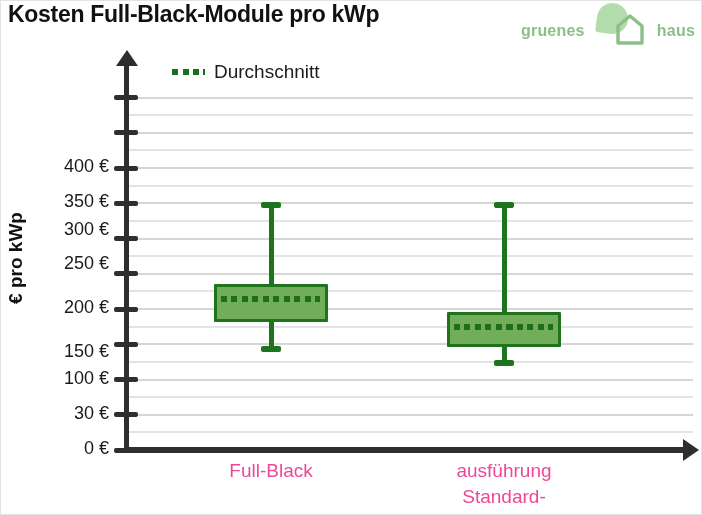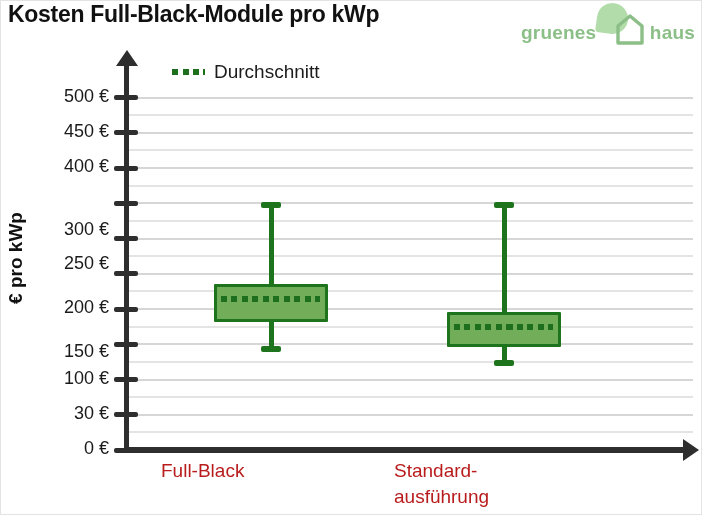--- a/index.html
+++ b/index.html
@@ -7,21 +7,21 @@
     position:relative;width:702px;height:515px;background:#ffffff;
     font-family:Liberation Sans, sans-serif;
     overflow:hidden;border:1px solid #e3e3e3;box-sizing:border-box;
   }
   .chart-title{
     position:absolute;left:7px;top:0px;margin:0;
     font-size:23px;font-weight:bold;color:#111;letter-spacing:-0.3px;
   }
   
   .logo{position:absolute;right:4px;top:0px;width:178px;height:50px;}
-  .logo-word{position:absolute;font-size:19px;font-weight:600;color:#8cbf87;letter-spacing:0.2px;}
+  .logo-word{position:absolute;font-size:16px;font-weight:600;color:#8cbf87;letter-spacing:0.2px;}
   .logo-word.w1{left:2px;top:21px;}
   .logo-word.w2{right:2px;top:21px;}
   .logo-leaf{position:absolute;left:78px;top:2px;width:31px;height:31px;background:#b2dcaa;
     border-radius:55% 55% 55% 4px;transform:rotate(8deg);}
   .logo-house{position:absolute;left:92px;top:11px;}
   
   .ylabel{
     position:absolute;left:-83px;top:244px;width:200px;height:26px;
     transform:rotate(-90deg);transform-origin:center;
     font-size:19px;font-weight:bold;color:#111;text-align:center;
@@ -48,21 +48,21 @@
     border-left:11px solid transparent;border-right:11px solid transparent;
     border-bottom:16px solid #2e2e2e;}
   .arrow-right{position:absolute;width:0;height:0;
     border-top:11px solid transparent;border-bottom:11px solid transparent;
     border-left:16px solid #2e2e2e;}
   .whisker{position:absolute;width:5px;background:#1e741c;}
   .whisker-cap{position:absolute;width:20px;height:6px;background:#1e741c;border-radius:2px;}
   .bp-box{position:absolute;background:#72ae5a;border:3px solid #1e741c;box-sizing:border-box;border-radius:1px;}
   .mean-line{position:absolute;height:6px;
     background:repeating-linear-gradient(90deg,#1d6e1d 0 6px,transparent 6px 10.5px);}
-  .xcat{position:absolute;width:220px;text-align:left;font-size:19px;color:#b91c1c;line-height:26px;}
+  .xcat{position:absolute;width:220px;text-align:center;font-size:19px;color:#ec4899;line-height:26px;}
 </style>
 </head>
 <body>
 
 <div class="page">
 
   <h1 class="chart-title">Kosten Full-Black-Module pro kWp</h1>
 
   <div class="logo">
     <span class="logo-word w1">gruenes</span>
@@ -111,41 +111,40 @@
       <div class="ticklabel" style="top: 366.5px;">100 €</div>
       <div class="tickbar" style="left: 113px; top: 340.75px;"></div>
       <div class="ticklabel" style="top: 340px;">150 €</div>
       <div class="tickbar" style="left: 113px; top: 305.5px;"></div>
       <div class="ticklabel" style="top: 296px;">200 €</div>
       <div class="tickbar" style="left: 113px; top: 270.25px;"></div>
       <div class="ticklabel" style="top: 246px; margin-top: 6px;">250 €</div>
       <div class="tickbar" style="left: 113px; top: 235px;"></div>
       <div class="ticklabel" style="top: 218px;">300 €</div>
       <div class="tickbar" style="left: 113px; top: 199.75px;"></div>
+      <div class="ticklabel" style="top: 190.25px;">350 €</div>
       <div class="tickbar" style="left: 113px; top: 164.5px;"></div>
       <div class="ticklabel" style="top: 155px;">400 €</div>
       <div class="tickbar" style="left: 113px; top: 129.25px;"></div>
-      <div class="ticklabel" style="top: 119.75px;">450 €</div>
       <div class="tickbar" style="left: 113px; top: 94px;"></div>
-      <div class="ticklabel" style="top: 84.5px;">500 €</div>
       <div class="axis-v" style="left: 123px; top: 62px; height: 390px;"></div>
       <div class="arrow-up" style="left: 114.5px; top: 49px;"></div>
       <div class="axis-h" style="left: 123px; top: 446px; width: 561px;"></div>
       <div class="arrow-right" style="left: 682px; top: 438px;"></div>
       <div class="whisker" style="left: 267.5px; top: 204.365px; height: 143.82px;"></div>
       <div class="whisker-cap" style="left: 260px; top: 201.365px;"></div>
       <div class="whisker-cap" style="left: 260px; top: 345.185px;"></div>
       <div class="bp-box" style="left: 213px; top: 282.62px; width: 114px; height: 38.775px;"></div>
       <div class="mean-line" style="left: 220px; top: 295.13px; width: 99px;"></div>
       <div class="whisker" style="left: 500.5px; top: 204.365px; height: 157.92px;"></div>
       <div class="whisker-cap" style="left: 493px; top: 201.365px;"></div>
       <div class="whisker-cap" style="left: 493px; top: 359.285px;"></div>
       <div class="bp-box" style="left: 446px; top: 310.82px; width: 114px; height: 35.25px;"></div>
       <div class="mean-line" style="left: 453px; top: 323.33px; width: 99px;"></div>
       <div class="xcat" style="left: 160px; top: 457px;">
         <div>Full-Black</div>
       </div>
       <div class="xcat" style="left: 393px; top: 457px;">
+        <div>ausführung</div>
         <div>Standard-</div>
-        <div>ausführung</div>
       </div>
     </div>
 </div>
 
 </body></html>

